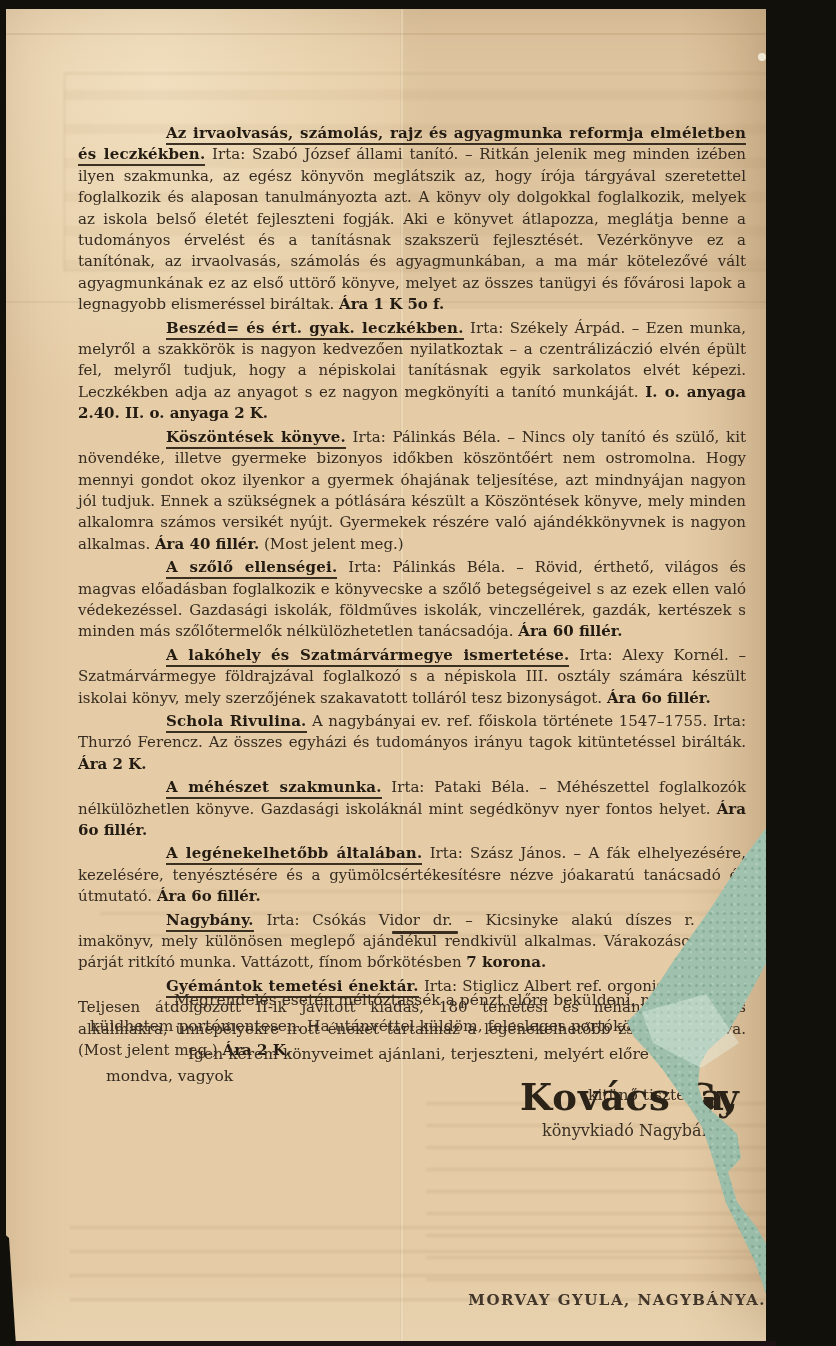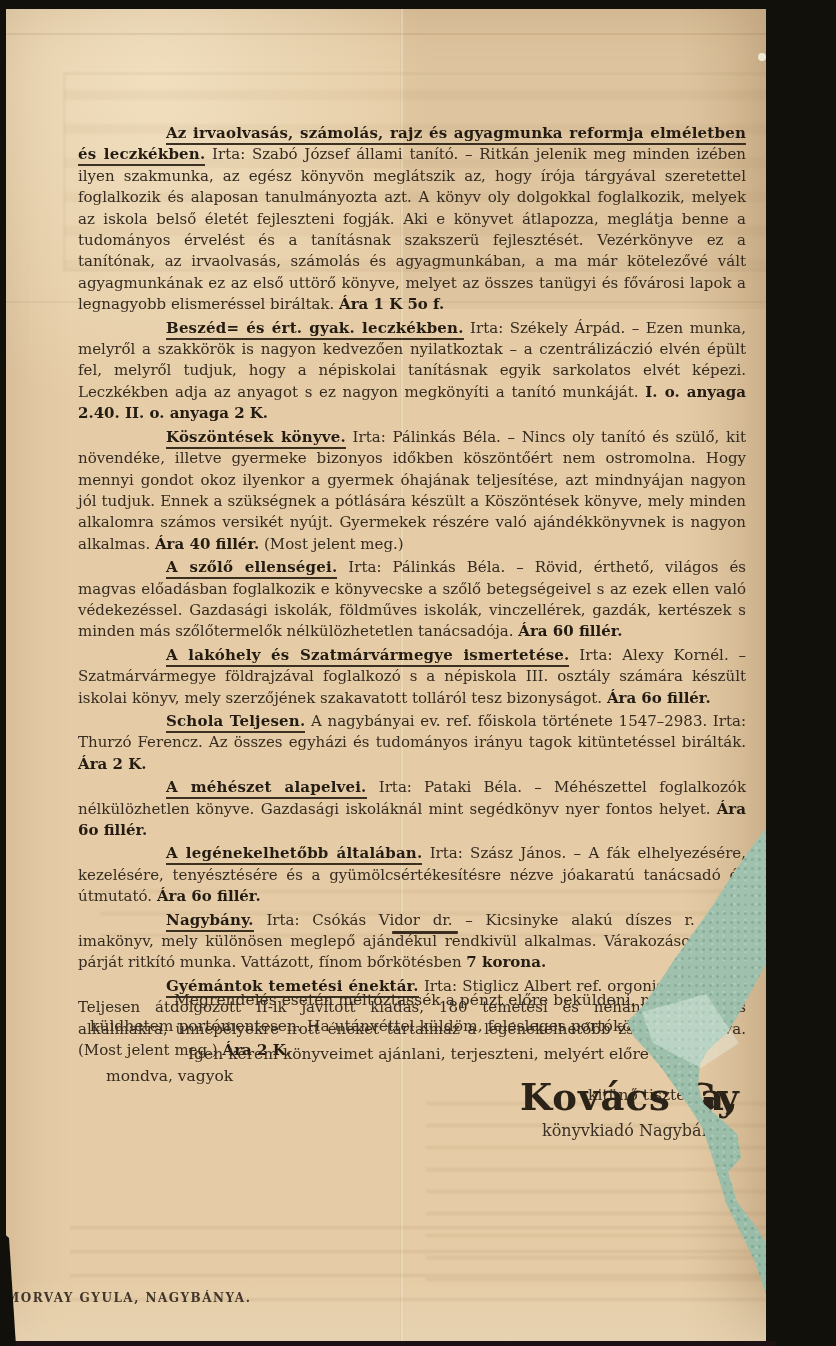--- a/index.html
+++ b/index.html
@@ -66,22 +66,22 @@
   .cl2{left:84px;top:1008px;}
   .cl3{left:168px;top:1036px;padding-left:14px;}
   .cl3r{left:648px;top:1034px;}
   .cl4{left:100px;top:1058px;}
   .cl4r{left:582px;top:1056px;margin-top:21px;}
   .sig-name{position:absolute;top:1066px;font-size:37px;font-weight:600;color:#2c2318;letter-spacing:1px;white-space:nowrap;}
   .sig-name-left{left:514px;}
   .sig-name-right{left:694px;}
   .sig-role{position:absolute;left:536px;top:1112px;font-size:16px;color:#3a2f23;white-space:nowrap;}
   .footer-line{
-    position:absolute;left:0;top:1282px;width:100%;text-align:left;
-    font-size:12px;font-weight:700;letter-spacing:1.5px;color:#42362a;
+    position:absolute;left:0;top:1282px;width:100%;text-align:right;
+    font-size:15px;font-weight:700;letter-spacing:1.5px;color:#42362a;
   }
   
   .scrap{
     position:absolute;left:0;top:0;width:836px;height:1346px;z-index:5;pointer-events:none;
     background:
       radial-gradient(rgba(58,108,84,.22) 1px,rgba(0,0,0,0) 1.6px) 0 0/7px 9px,
       radial-gradient(rgba(255,255,255,.20) 1px,rgba(0,0,0,0) 1.6px) 3px 4px/11px 8px,
       linear-gradient(160deg,rgba(255,255,255,.14),rgba(36,84,62,.12)),
       var(--teal,#a7c9b5);
     clip-path:polygon(806px 798px,816px 838px,805px 878px,795px 910px,788px 935px,773px 950px,752px 990px,742px 1008px,728px 1032px,708px 1050px,700px 1064px,698px 1086px,704px 1104px,722px 1120px,737px 1134px,741px 1158px,728px 1172px,737px 1202px,757px 1228px,771px 1252px,783px 1282px,793px 1308px,801px 1322px,797px 1334px,806px 1346px,786px 1346px,776px 1326px,768px 1300px,755px 1262px,741px 1233px,726px 1203px,718px 1176px,710px 1150px,702px 1127px,690px 1108px,677px 1090px,663px 1070px,649px 1053px,634px 1037px,627px 1022px,641px 1008px,657px 986px,674px 960px,694px 932px,713px 905px,729px 880px,746px 855px,763px 832px,779px 812px,792px 800px);
@@ -118,22 +118,22 @@
     <div class="ghost ghost-a"></div>
     <div class="ghost ghost-b"></div>
     <div class="ghost ghost-c"></div>
 
     <div class="content" id="catalog">
         <p class="entry"><span class="entry-title">Az irvaolvasás, számolás, rajz és agyagmunka reformja elméletben és leczkékben.</span><span> Irta: Szabó József állami tanító. – Ritkán jelenik meg minden izében ilyen szakmunka, az egész könyvön meglátszik az, hogy írója tárgyával szeretettel foglalkozik és alaposan tanulmányozta azt. A könyv oly dolgokkal foglalkozik, melyek az iskola belső életét fejleszteni fogják. Aki e könyvet átlapozza, meglátja benne a tudományos érvelést és a tanításnak szakszerü fejlesztését. Vezérkönyve ez a tanítónak, az irvaolvasás, számolás és agyagmunkában, a ma már kötelezővé vált agyagmunkának ez az első uttörő könyve, melyet az összes tanügyi és fővárosi lapok a legnagyobb elismeréssel biráltak. </span><b class="entry-price">Ára 1 K 5o f.</b></p>
         <p class="entry"><span class="entry-title">Beszéd= és ért. gyak. leczkékben.</span><span> Irta: Székely Árpád. – Ezen munka, melyről a szakkörök is nagyon kedvezően nyilatkoztak – a czentrálizáczió elvén épült fel, melyről tudjuk, hogy a népiskolai tanításnak egyik sarkolatos elvét képezi. Leczkékben adja az anyagot s ez nagyon megkönyíti a tanító munkáját. </span><b class="entry-price">I. o. anyaga 2.40. II. o. anyaga 2 K.</b></p>
         <p class="entry"><span class="entry-title">Köszöntések könyve.</span><span> Irta: Pálinkás Béla. – Nincs oly tanító és szülő, kit növendéke, illetve gyermeke bizonyos időkben köszöntőért nem ostromolna. Hogy mennyi gondot okoz ilyenkor a gyermek óhajának teljesítése, azt mindnyájan nagyon jól tudjuk. Ennek a szükségnek a pótlására készült a Köszöntések könyve, mely minden alkalomra számos versikét nyújt. Gyermekek részére való ajándékkönyvnek is nagyon alkalmas. </span><b class="entry-price">Ára 40 fillér.</b><span> (Most jelent meg.)</span></p>
         <p class="entry"><span class="entry-title">A szőlő ellenségei.</span><span> Irta: Pálinkás Béla. – Rövid, érthető, világos és magvas előadásban foglalkozik e könyvecske a szőlő betegségeivel s az ezek ellen való védekezéssel. Gazdasági iskolák, földműves iskolák, vinczellérek, gazdák, kertészek s minden más szőlő­termelők nélkülözhetetlen tanácsadója. </span><b class="entry-price">Ára 60 fillér.</b></p>
         <p class="entry"><span class="entry-title">A lakóhely és Szatmárvármegye ismertetése.</span><span> Irta: Alexy Kornél. – Szatmár­vármegye földrajzával foglalkozó s a népiskola III. osztály számára készült iskolai könyv, mely szerzőjének szakavatott tolláról tesz bizonyságot. </span><b class="entry-price">Ára 6o fillér.</b></p>
-        <p class="entry"><span class="entry-title">Schola Teljesen.</span><span> A nagybányai ev. ref. főiskola története 1547–2983. Irta: Thurzó Ferencz. Az összes egyházi és tudományos irányu tagok kitüntetéssel birálták. </span><b class="entry-price">Ára 2 K.</b></p>
-        <p class="entry"><span class="entry-title">A méhészet alapelvei.</span><span> Irta: Pataki Béla. – Méhészettel foglalkozók nélkülöz­hetlen könyve. Gazdasági iskoláknál mint segédkönyv nyer fontos helyet. </span><b class="entry-price">Ára 6o fillér.</b></p>
+        <p class="entry"><span class="entry-title">Schola Rivulina.</span><span> A nagybányai ev. ref. főiskola története 1547–1755. Irta: Thurzó Ferencz. Az összes egyházi és tudományos irányu tagok kitüntetéssel birálták. </span><b class="entry-price">Ára 2 K.</b></p>
+        <p class="entry"><span class="entry-title">A méhészet szakmunka.</span><span> Irta: Pataki Béla. – Méhészettel foglalkozók nélkülöz­hetlen könyve. Gazdasági iskoláknál mint segédkönyv nyer fontos helyet. </span><b class="entry-price">Ára 6o fillér.</b></p>
         <p class="entry"><span class="entry-title">A legénekelhetőbb általában.</span><span> Irta: Szász János. – A fák elhelyezésére, kezelésére, tenyésztésére és a gyümölcsértékesítésre nézve jóakaratú tanácsadó és útmutató. </span><b class="entry-price">Ára 6o fillér.</b></p>
         <p class="entry"><span class="entry-title">Nagybány.</span><span> Irta: Csókás Vidor dr. – Kicsinyke alakú díszes r. kath. imakönyv, mely különösen meglepő ajándékul rendkivül alkalmas. Várakozáson felül, párját ritkító munka. Vattázott, fínom bőrkötésben </span><b class="entry-price">7 korona.</b></p>
         <p class="entry"><span class="entry-title">Gyémántok temetési énektár.</span><span> Irta: Stiglicz Albert ref. orgonista-tanító. – Teljesen átdolgozott II-ik javított kiadás, 180 temetési és nehány különleges alkalmakra, ün­nepélyekre irott éneket tartalmaz a legénekelhetőbb zsoltárokra irva. (Most jelent meg.) </span><b class="entry-price">Ára 2 K.</b></p>
       </div>
 
     <div class="divider"></div>
 
     <div class="closing cl1">Megrendelés esetén méltóztassék a pénzt előre beküldeni, mert csak</div>
     <div class="closing cl2">küldhetem portómentesen. Ha utánvéttel küldöm, felesleges portóköltséget tets</div>
     <div class="closing cl3">Igen kérem könyveimet ajánlani, terjeszteni, melyért előre is</div>

